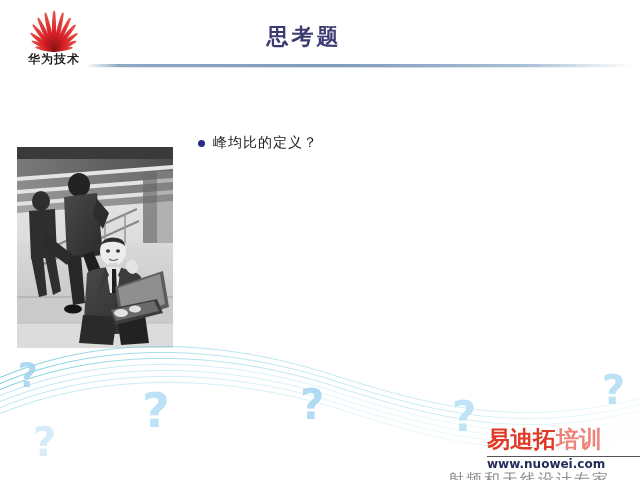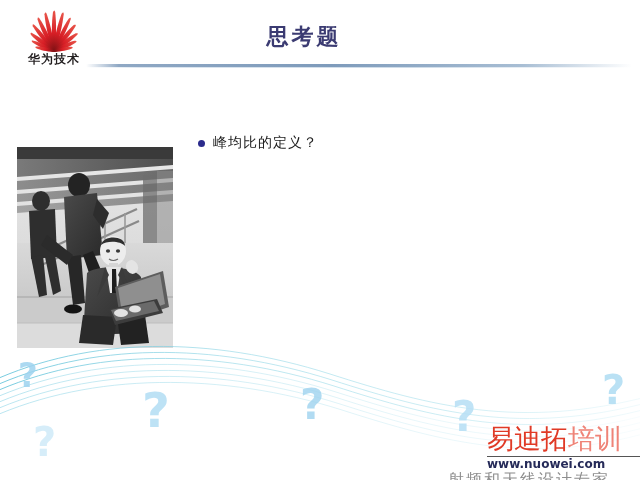--- a/index.html
+++ b/index.html
@@ -145,22 +145,22 @@
     position: absolute;
     left: 487px;
     top: 424px;
     width: 153px;
     height: 56px;
   }
   .wm-brand {
     position: absolute;
     left: 0;
     top: 0;
-    font-size: 27px;
-    font-weight: normal;
+    font-size: 23px;
+    font-weight: bold;
     letter-spacing: 0px;
     line-height: 30px;
     white-space: nowrap;
   }
   .wm-brand .c1 { color: #e03a26; }
   .wm-brand .c2 { color: #ef8377; }
   .wm-rule {
     position: absolute;
     left: 0;
     top: 32px;

